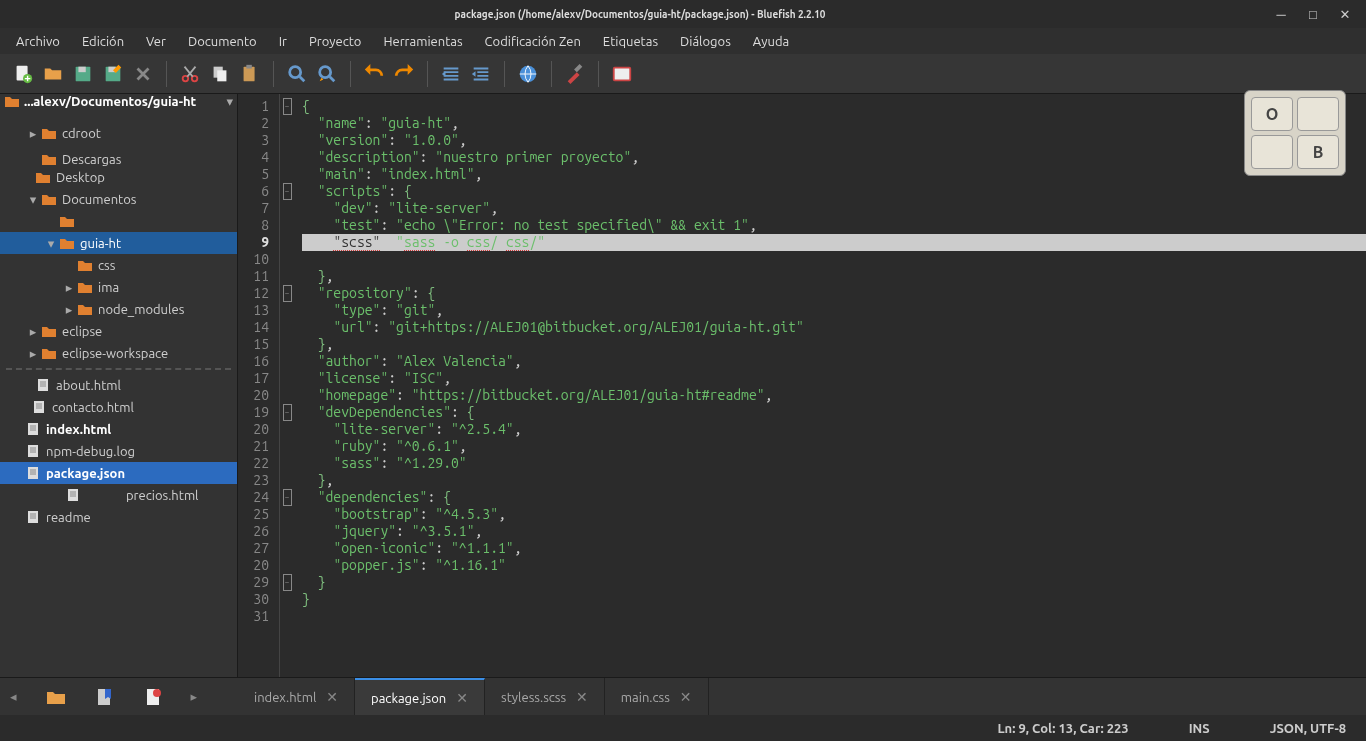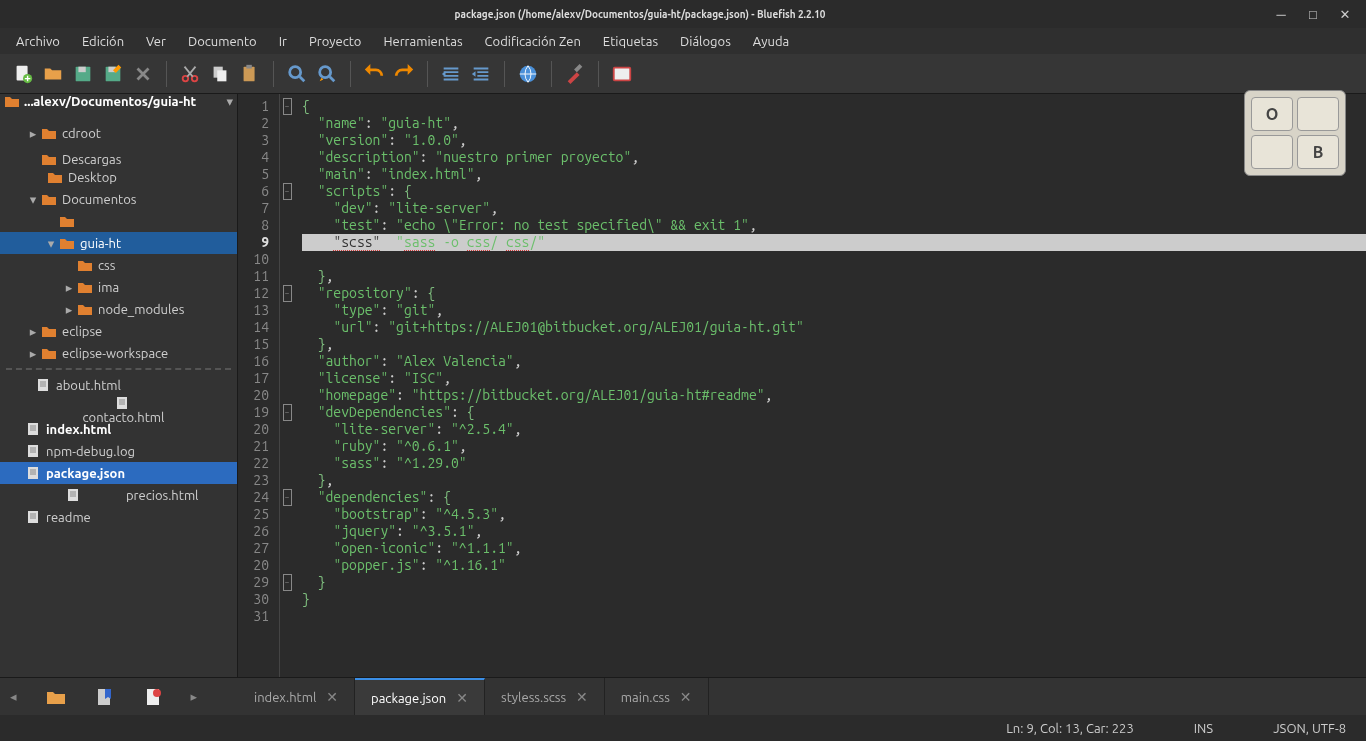--- a/index.html
+++ b/index.html
@@ -126,21 +126,21 @@
 .file-tab .close { color:#888; font-size:14px;}
 .statusbar {
   height:26px;
   background:#2b2b2b;
   display:flex;
   align-items:center;
   padding:0 20px;
   color:#ccc;
   font-size:13px;
 }
-.statusbar .seg { margin-left:auto; display:flex; gap:60px;}
+.statusbar .seg { margin-left:auto; display:flex; gap:60px;font-weight:bold;}
 .overlay-kbd {
   position:absolute; top:90px; right:20px;
   background:#d8d4c8; border:1px solid #888; border-radius:6px;
   padding:6px; display:grid; grid-template-columns:1fr 1fr; gap:4px;
 }
 .overlay-kbd div {
   width:42px; height:34px; border:1px solid #999; border-radius:4px;
   background:#e8e4d8; display:flex; align-items:center; justify-content:center;
   font-weight:600; color:#444; font-size:16px;
 }
@@ -316,21 +316,21 @@
         </div>
         <div class="tree-item" style="padding-left: 26px; align-items: flex-end;">
           <span class="arrow"></span>
           <span class="icon">
             <svg width="16" height="13">
               <path class="folder-svg" d="M1 2h5l2 2h7v8H1z"></path>
             </svg>
           </span>
           <span>Descargas</span>
         </div>
-        <div class="tree-item" style="padding-left: 32px;">
+        <div class="tree-item" style="padding-left: 20px;">
           <span class="arrow"></span>
           <span class="icon">
             <svg width="16" height="13">
               <path class="folder-svg" d="M1 2h5l2 2h7v8H1z"></path>
             </svg>
           </span>
           <span>Desktop</span>
         </div>
         <div class="tree-item" style="padding-left: 26px;">
           <span class="arrow">▾</span>
@@ -408,21 +408,21 @@
         <div class="tree-item" style="padding-left: 10px; margin-left: 10px;">
           <span class="arrow"></span>
           <span class="icon">
             <svg width="14" height="14">
               <rect x="2" y="1" width="10" height="12" fill="#ddd"></rect>
               <path d="M4 4h6M4 6h6M4 8h6" stroke="#888" stroke-width="1"></path>
             </svg>
           </span>
           <span>about.html</span>
         </div>
-        <div class="tree-item" style="padding-left: 10px; flex-direction: column;">
+        <div class="tree-item" style="padding-left: 16px;">
           <span class="arrow"></span>
           <span class="icon">
             <svg width="14" height="14">
               <rect x="2" y="1" width="10" height="12" fill="#ddd"></rect>
               <path d="M4 4h6M4 6h6M4 8h6" stroke="#888" stroke-width="1"></path>
             </svg>
           </span>
           <span>contacto.html</span>
         </div>
         <div class="tree-item" style="padding-left: 10px;">

